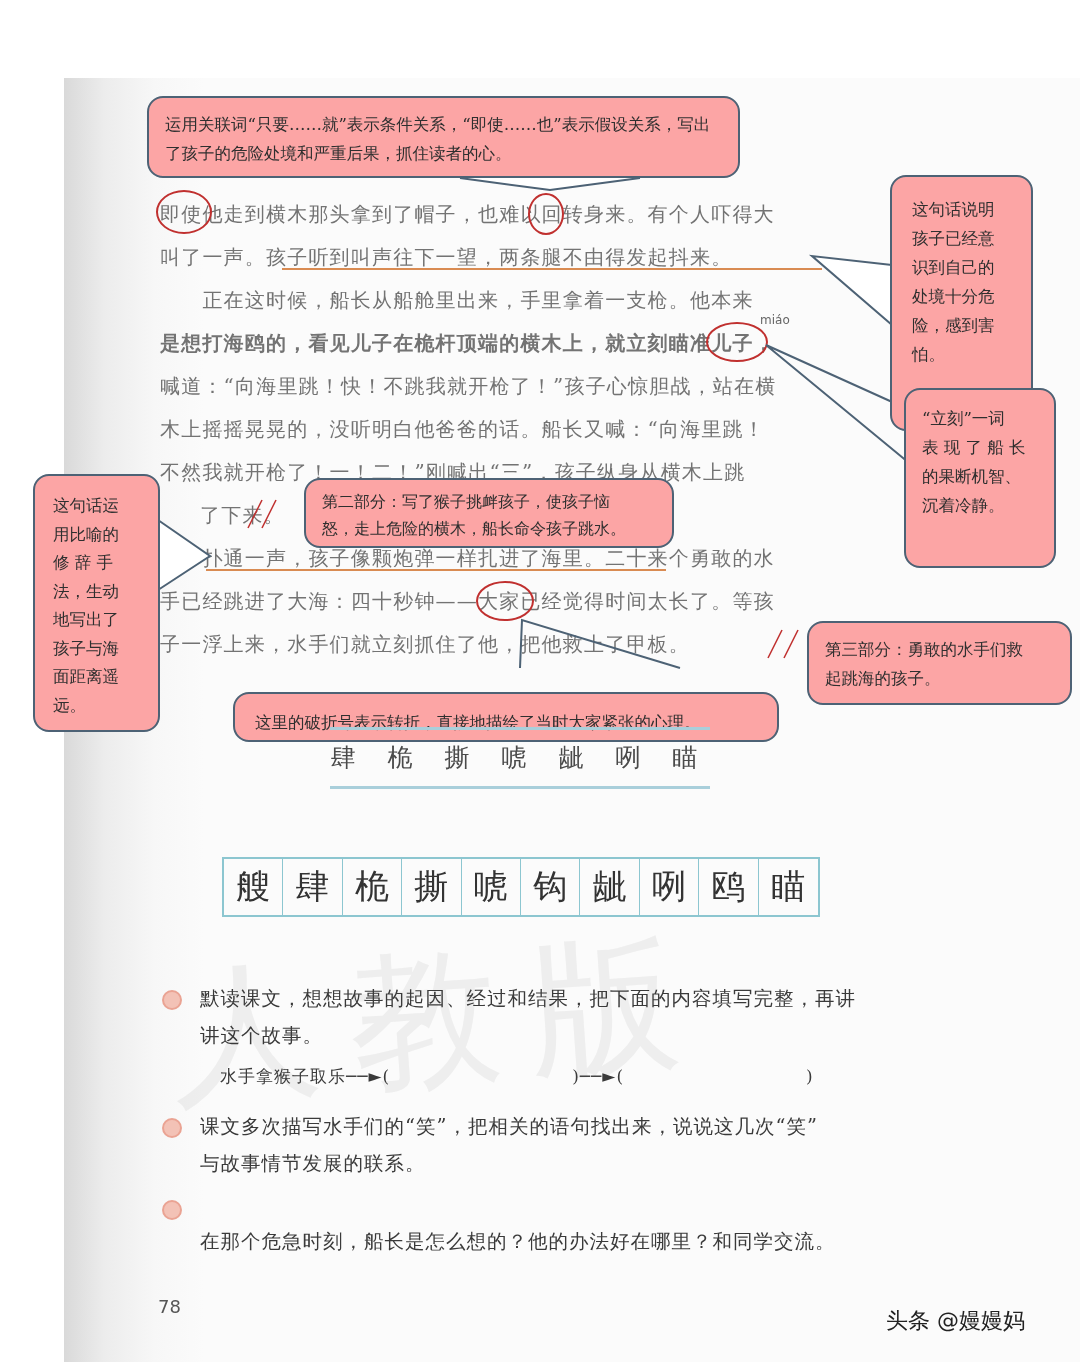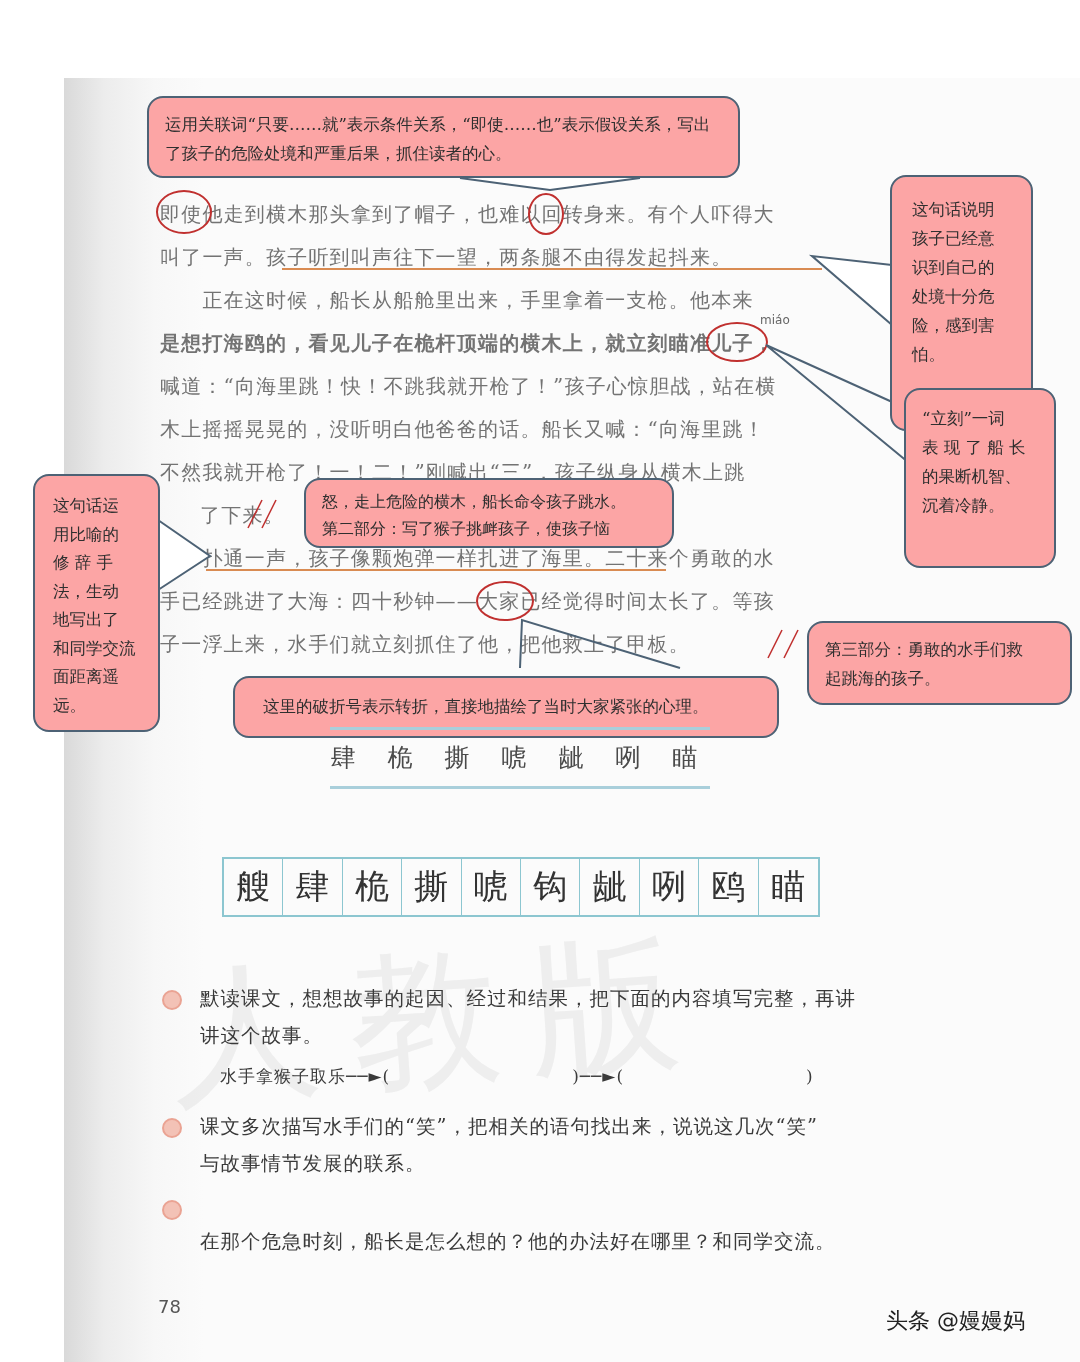--- a/index.html
+++ b/index.html
@@ -141,36 +141,36 @@
   <div>的果断机智、</div>
   <div>沉着冷静。</div>
 </div>
 
 <div class="callout vert" style="left:33px; top:474px; width:127px; height:258px; padding:16px 18px; line-height:28.5px;">
   <div>这句话运</div>
   <div>用比喻的</div>
   <div>修 辞 手</div>
   <div>法，生动</div>
   <div>地写出了</div>
-  <div>和同学交流</div>
+  <div>孩子与海</div>
   <div>面距离遥</div>
   <div>远。</div>
 </div>
 
 <div class="callout" style="left:304px; top:478px; width:370px; height:70px; padding:8px 16px; line-height:27px; font-size:16px;">
+  <div>第二部分：写了猴子挑衅孩子，使孩子恼</div>
   <div>怒，走上危险的横木，船长命令孩子跳水。</div>
-  <div>第二部分：写了猴子挑衅孩子，使孩子恼</div>
 </div>
 
 <div class="callout" style="left:807px; top:621px; width:265px; height:84px; padding:12px 16px;">
   <div>第三部分：勇敢的水手们救</div>
   <div>起跳海的孩子。</div>
 </div>
 
-<div class="callout" style="left:233px; top:676px; width:546px; height:62px; padding:14px 28px;">
+<div class="callout" style="left:233px; top:692px; width:546px; height:50px; padding:14px 20px;">
   <span>这里的破折号表示转折，直接地描绘了当时大家紧张的心理。</span>
 </div>
 
 <div class="title-band">
   <div class="rule" style="top:0;"></div>
   <div class="chars">
     <span>肆</span>
     <span>桅</span>
     <span>撕</span>
     <span>唬</span>

